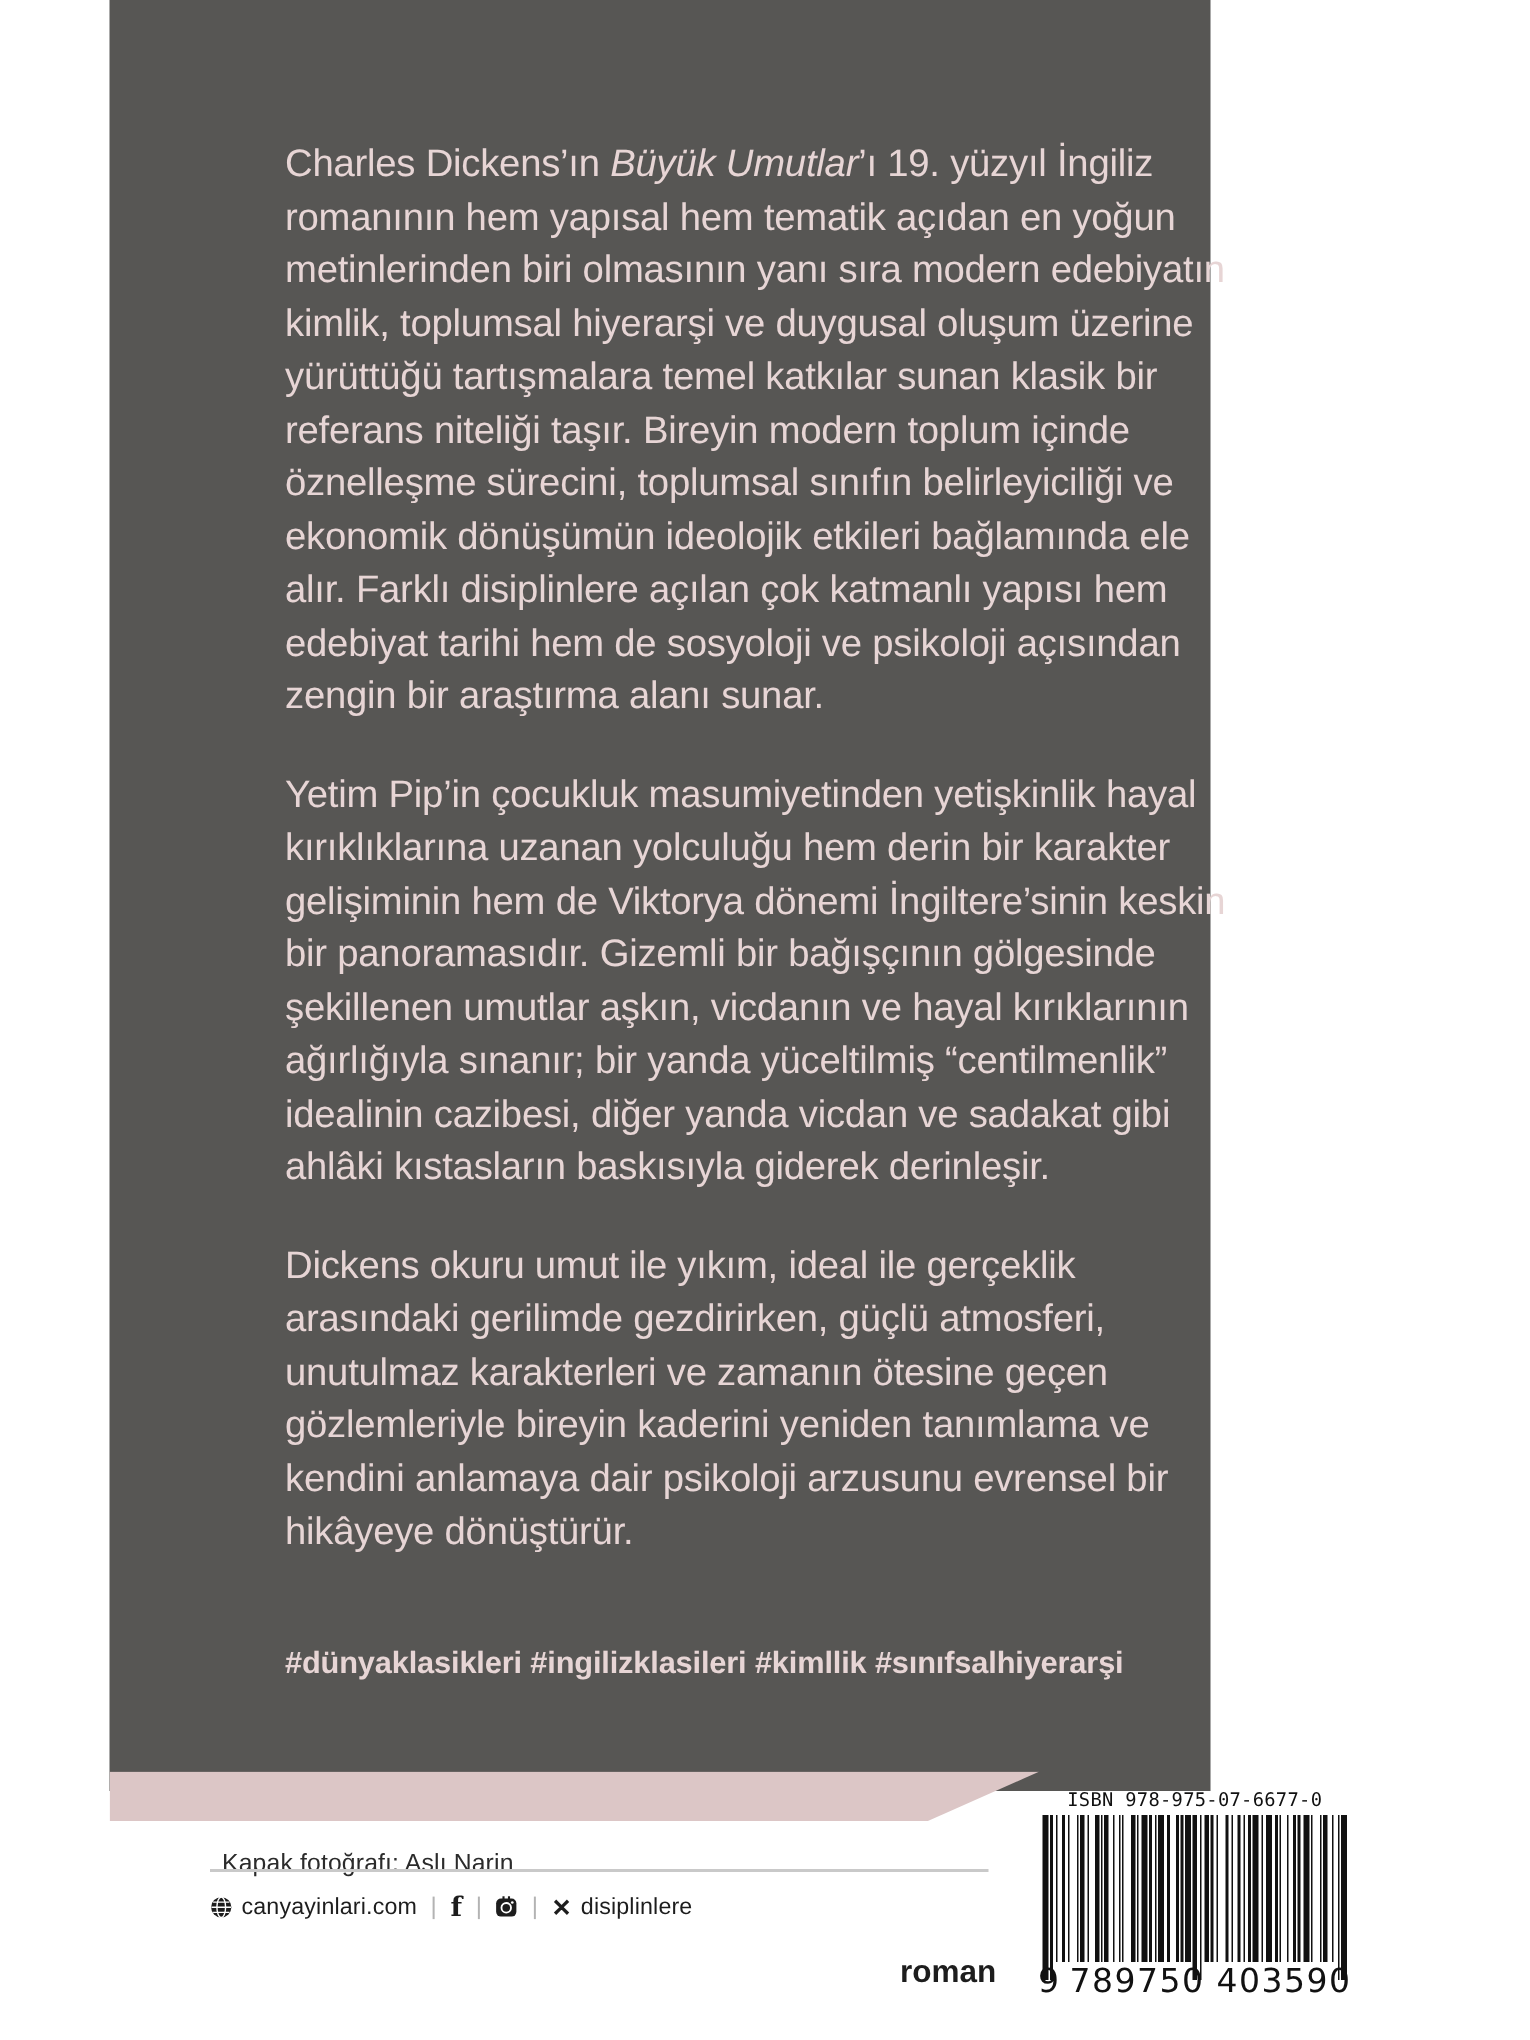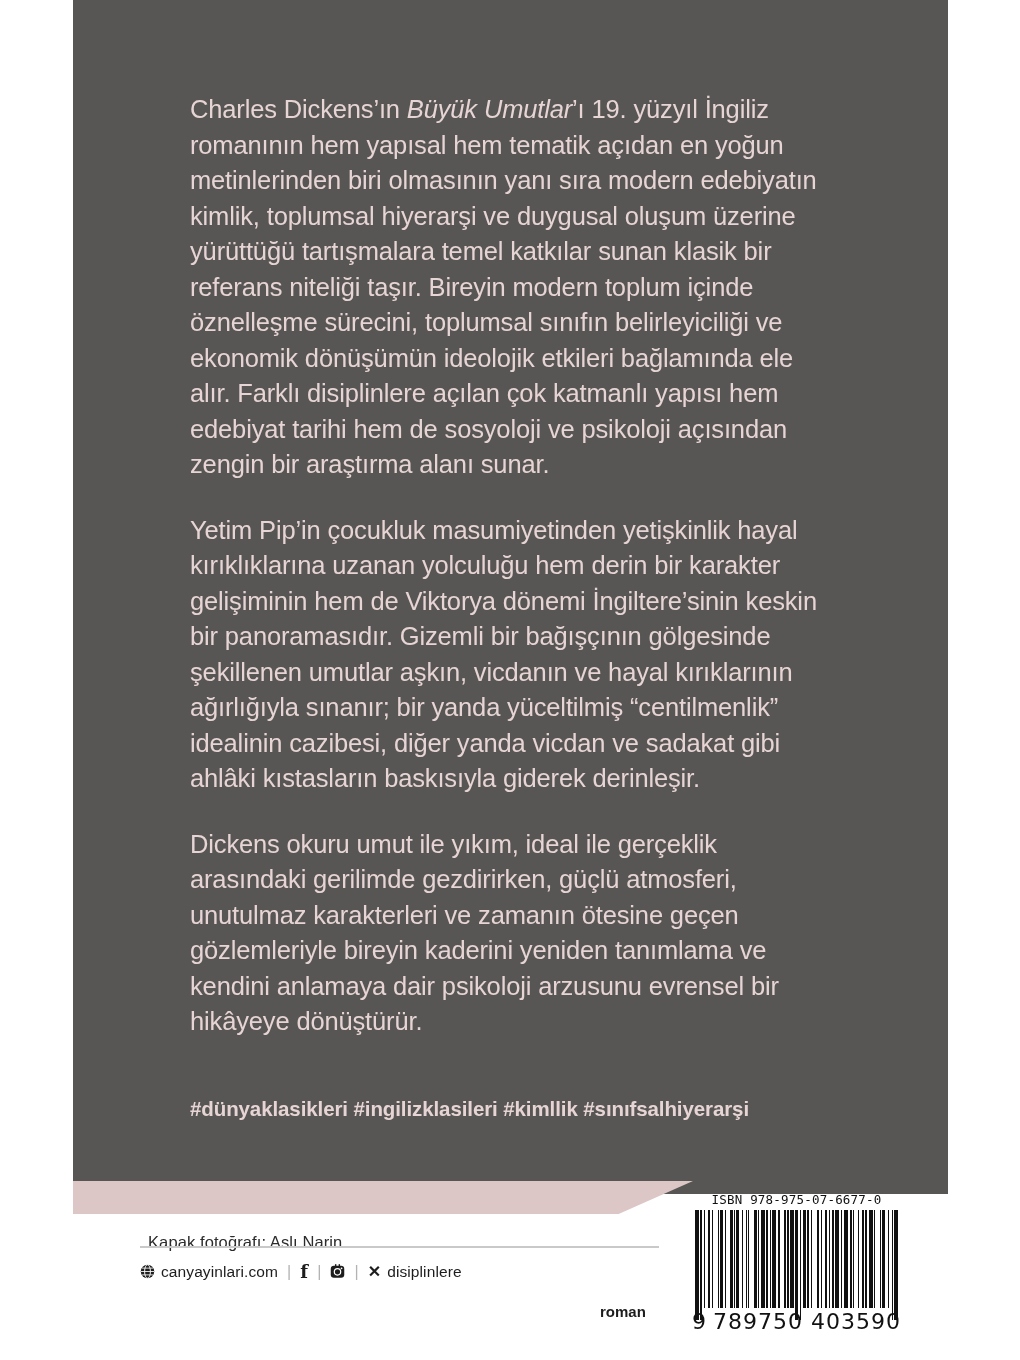--- a/index.html
+++ b/index.html
@@ -13,21 +13,21 @@
     position: relative;
     font-family: "Liberation Sans", sans-serif;
     overflow: hidden;
   }
 
   
   #cover {
     position: absolute;
     left: 73px;
     top: 0;
-    width: 875px;
+    width: 734px;
     height: 1194px;
     background: #575654;
   }
 
   #blurb {
     position: absolute;
     left: 117px;
     top: 92px;
     width: 650px;
   }
@@ -142,21 +142,21 @@
   }
   #x-icon {
     font-size: 16px;
     font-weight: 700;
     margin-right: 6px;
   }
   #genre {
     position: absolute;
     left: 600px;
     top: 1303px;
-    font-size: 15px;
+    font-size: 21px;
     font-weight: 700;
     color: #1d1d1d;
   }
 
   
   #barcode-block {
     position: absolute;
     left: 695px;
     top: 1192px;
     width: 203px;

